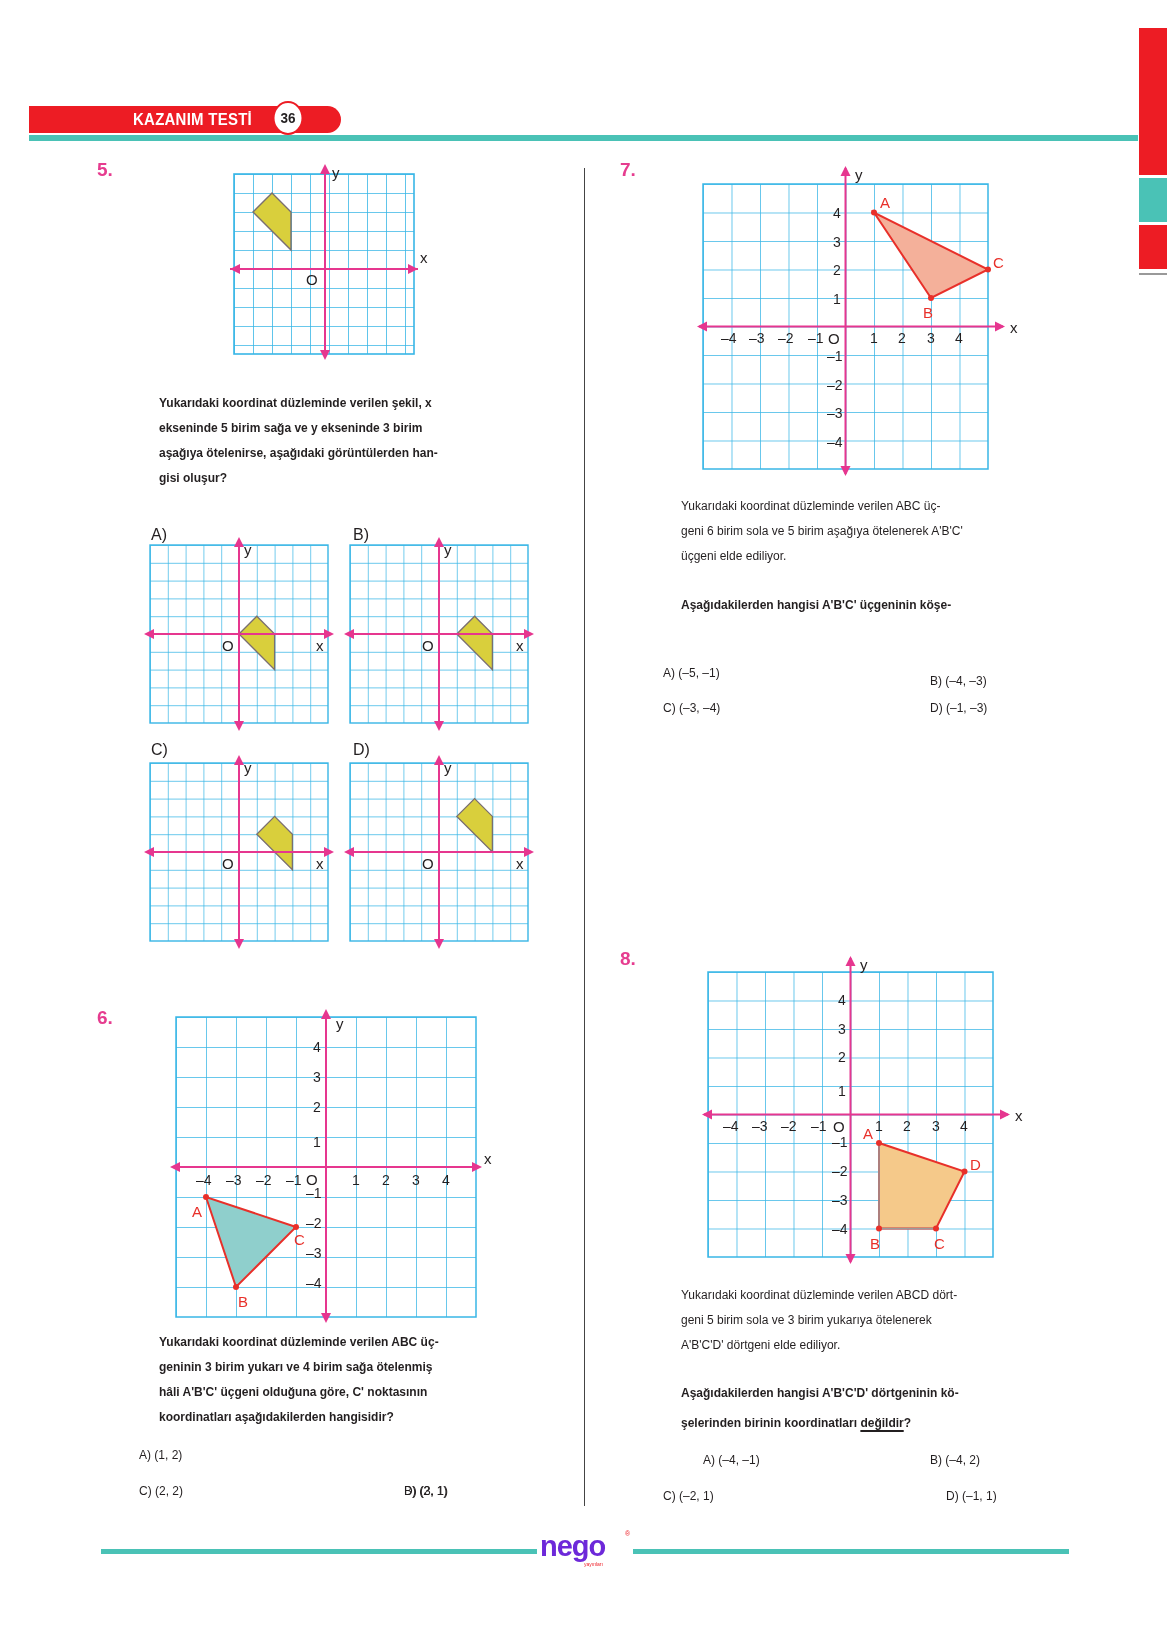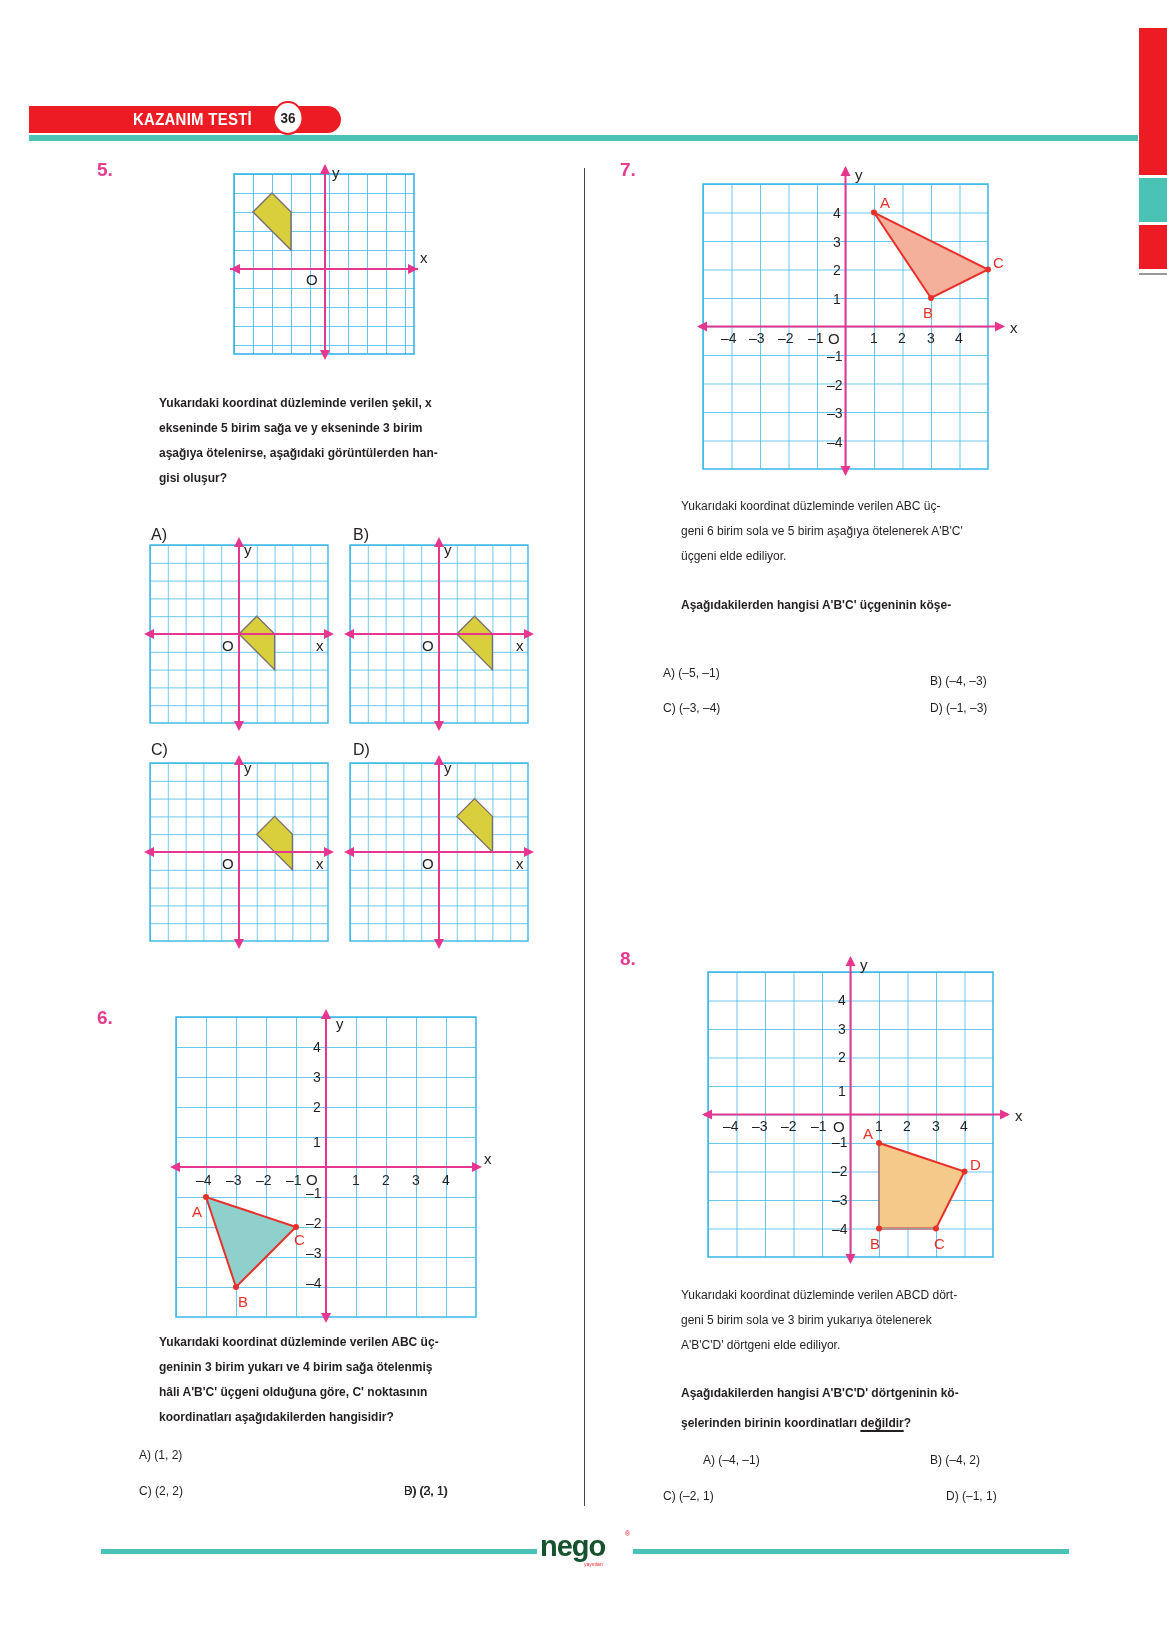--- a/index.html
+++ b/index.html
@@ -25,21 +25,21 @@
   .underline { text-decoration: underline; text-decoration-thickness: 2px; text-underline-offset: 3px; }
 
   .opt { position: absolute; font-size: 12px; }
   .opt-label { position: absolute; font-size: 16px; }
 
   svg { position: absolute; overflow: visible; }
   .svgtext { font-family: "Liberation Sans", sans-serif; }
 
   .footer-rule-l { position: absolute; left: 101px; top: 1549px; width: 436px; height: 5px; background: #4ac2b6; }
   .footer-rule-r { position: absolute; left: 633px; top: 1549px; width: 436px; height: 5px; background: #4ac2b6; }
-  .footer-logo { position: absolute; left: 540px; top: 1530px; font-size: 29px; font-weight: bold; color: #14532d; letter-spacing: -1px; }
+  .footer-logo { position: absolute; left: 540px; top: 1530px; font-size: 29px; font-weight: bold; color: #6d28d9; letter-spacing: -1px; }
   .footer-logo-mark { position: absolute; left: 625px; top: 1530px; font-size: 7px; color: #ed1c24; }
   .footer-logo-sub { position: absolute; left: 584px; top: 1561px; font-size: 5px; color: #ed1c24; }
 </style>
 </head>
 <body>
 
 <div class="header-band"></div>
 <div class="header-title">KAZANIM TESTİ</div>
 <div class="header-badge">36</div>
 <div class="header-rule"></div>

